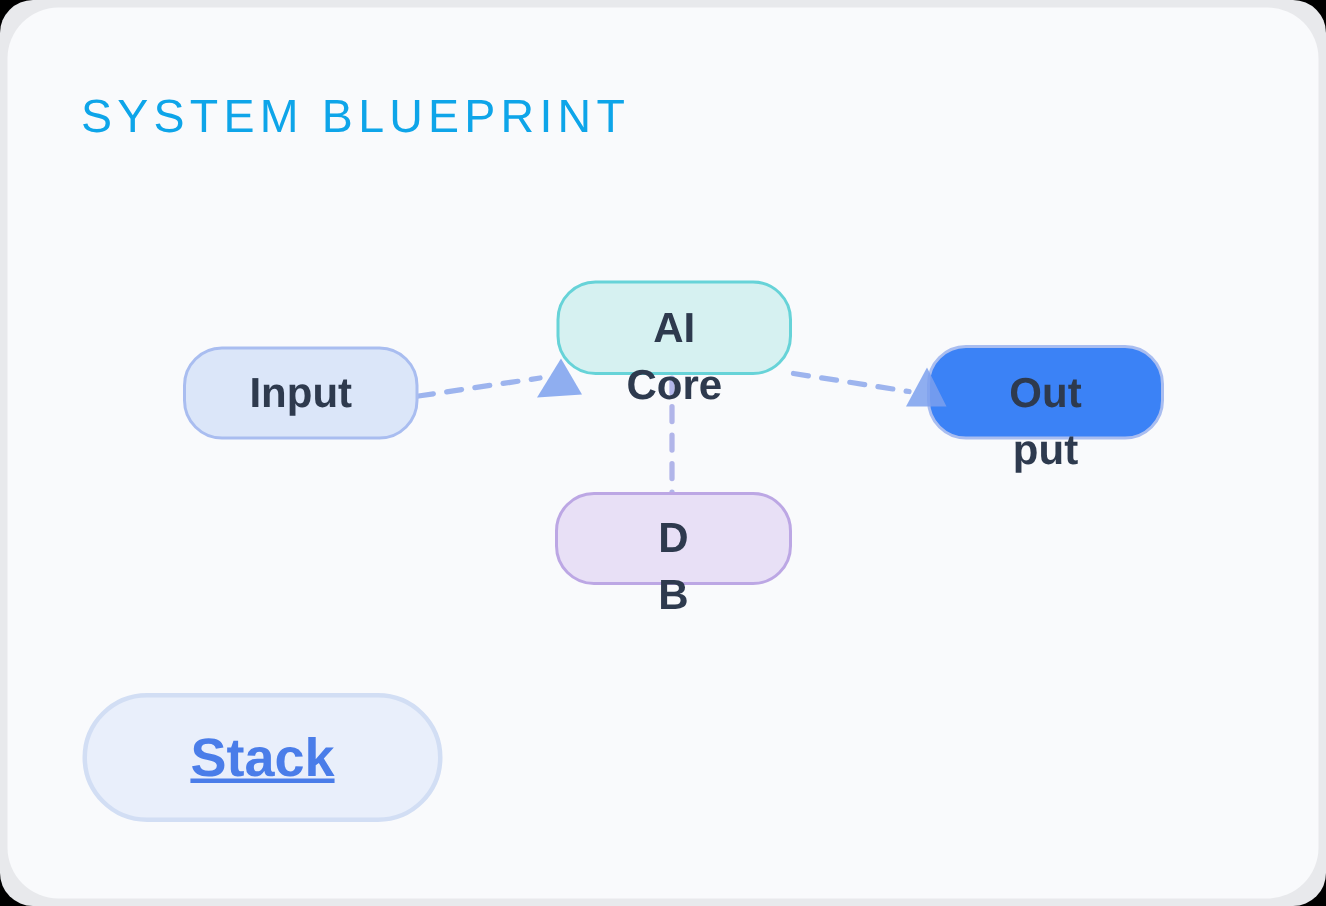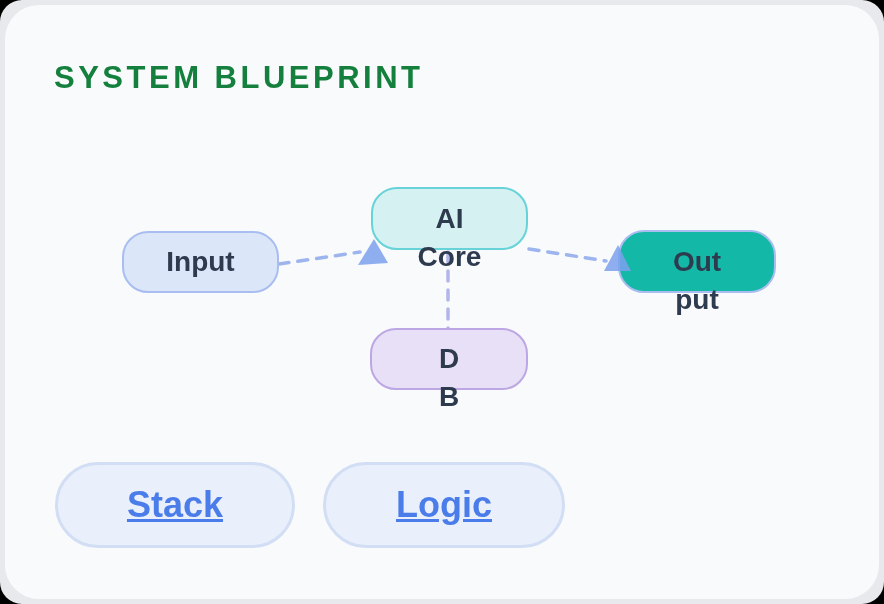--- a/index.html
+++ b/index.html
@@ -25,23 +25,23 @@
     inset: 5px;
     background: #f9fafc;
     border-radius: 34px;
   }
 
   .page-title {
     position: absolute;
     left: 54px;
     top: 60px;
     font-size: 31px;
-    font-weight: 700;
+    font-weight: 400;
     letter-spacing: 3.5px;
-    color: #15803d;
+    color: #0ea5e9;
   }
 
   
   .connector-layer, .arrow-layer {
     position: absolute;
     inset: 0;
     width: 884px;
     height: 604px;
     pointer-events: none;
   }
@@ -62,21 +62,21 @@
     top: calc(50% - 19px);
     text-align: center;
     font-size: 28px;
     font-weight: 700;
     line-height: 38px;
     color: #2e3a4e;
     white-space: pre-line;
   }
   .node-input  { left: 122px; top: 231px; width: 157px; height: 62px; background: #dbe6f9; border-color: #a9bdf0; }
   .node-aicore { left: 371px; top: 187px; width: 157px; height: 63px; background: #d6f1f1; border-color: #67d3d8; }
-  .node-output { left: 618px; top: 230px; width: 158px; height: 63px; background: #14b8a6; border-color: #a9bdf0; }
+  .node-output { left: 618px; top: 230px; width: 158px; height: 63px; background: #3b82f6; border-color: #a9bdf0; }
   .node-db     { left: 370px; top: 328px; width: 158px; height: 62px; background: #e8e0f6; border-color: #bca7e4; }
 
   
   .tag-row { position: absolute; left: 0; top: 0; width: 884px; height: 604px; z-index: 2; }
   .tag-pill {
     position: absolute;
     top: 462px;
     height: 86px;
     border-radius: 43px;
     background: #e9effb;
@@ -127,17 +127,14 @@
 
   <svg class="arrow-layer" viewBox="0 0 884 604" xmlns="http://www.w3.org/2000/svg">
     <polygon points="358,265 374,239 388,263" fill="#7da0ed" opacity="0.85"></polygon>
     <polygon points="604,271 618,245 631,271" fill="#7da0ed" opacity="0.85"></polygon>
   </svg>
 
   <div class="tag-row">
     <div class="tag-pill tag-stack">
       <span>Stack</span>
     </div>
-    <div class="tag-pill tag-logic">
-      <span>Logic</span>
-    </div>
   </div>
 </div>
 
 </body></html>

